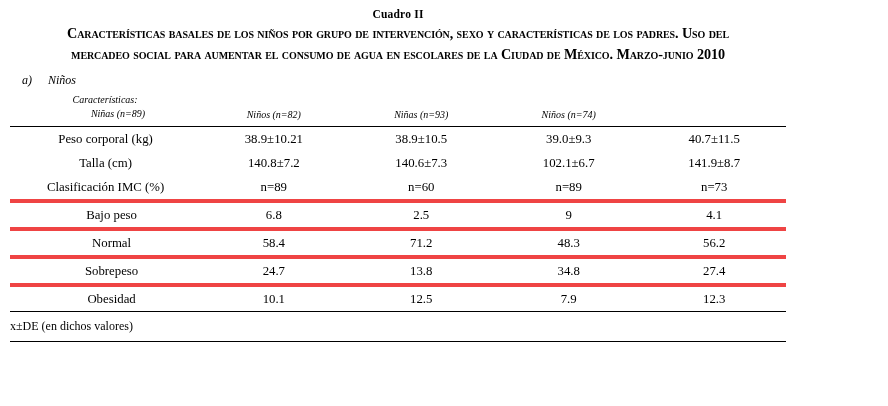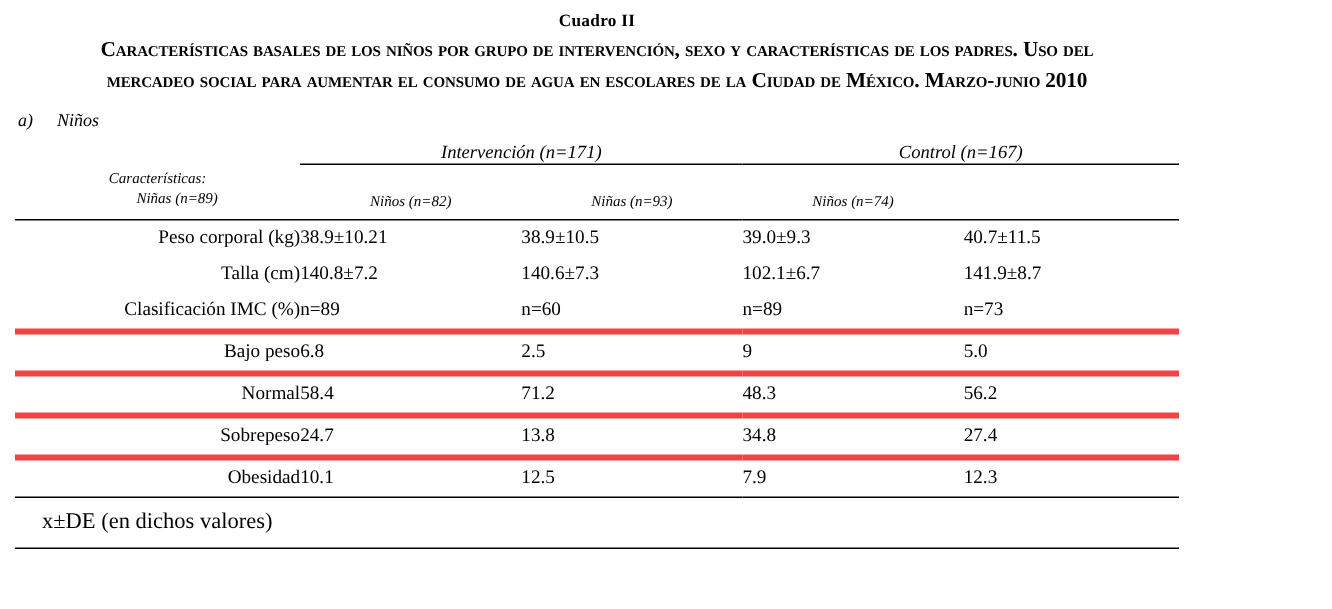--- a/index.html
+++ b/index.html
@@ -36,21 +36,21 @@
     letter-spacing: -0.1px;
     padding: 0 4px;
   }
   
   .sc {
     font-variant: small-caps;
   }
   .section-label {
     font-size: 12px;
     font-style: italic;
-    margin: 9px 0 0 2px;
+    margin: 9px 0 0 12px;
   }
   .section-label .idx {
     display: inline-block;
     width: 26px;
   }
   table.main {
     width: 100%;
     border-collapse: collapse;
     margin-top: 2px;
     font-size: 12.6px;
@@ -94,37 +94,37 @@
     display: block;
     padding-left: 26px;
   }
   .rule-top td { border-top: 1px solid #000; height: 0; padding: 0; }
   .rule-bottom td { border-bottom: 1px solid #000; height: 0; padding: 0; }
 
   tbody.body td {
     font-size: 12.8px;
     padding: 2px 0;
     height: 20px;
+    text-align: center;
     vertical-align: middle;
   }
   tbody.body td.rowhead {
-    text-align: right;
+    text-align: center;
     padding-left: 1px;
   }
   tbody.body td.rowhead.indent {
     padding-left: 13px;
   }
   tr.hairline td {
     border-top: 4px solid #ef4444;
   }
   .footnotes {
     margin-top: 6px;
-    font-size: 15px;
+    font-size: 12px;
     line-height: 1.42;
-    margin-left: 18px;
   }
   .footnotes div { white-space: nowrap; }
   .heavy-top { border-top: 1.6px solid #000; }
 </style>
 </head>
 <body>
 
 <div class="page">
 
   <div class="table-caption">Cuadro II</div>
@@ -140,25 +140,20 @@
 
   <table class="main">
     <colgroup>
       <col class="c0">
         <col class="c1">
         <col class="c2">
         <col class="c3">
         <col class="c4">
     </colgroup>
     <thead>
-      <tr class="grp-row">
-        <td></td>
-        <td class="grp-label grp-underline" colspan="2">Intervención (n=171)</td>
-        <td class="grp-label grp-underline" colspan="2">Control  (n=167)</td>
-      </tr>
       <tr class="sub-row">
         <td class="charlabel">
           <span>Características:</span>
           <span class="l2">Niñas (n=89)</span>
         </td>
         <td>Niños (n=82)</td>
         <td>Niñas (n=93)</td>
         <td>Niños (n=74)</td>
         <td></td>
       </tr>
@@ -186,21 +181,21 @@
           <td>n=89</td>
           <td>n=60</td>
           <td>n=89</td>
           <td>n=73</td>
         </tr>
         <tr class="hairline">
           <td class="rowhead indent">Bajo peso</td>
           <td>6.8</td>
           <td>2.5</td>
           <td>9</td>
-          <td>5.0</td>
+          <td>4.1</td>
         </tr>
         <tr class="hairline">
           <td class="rowhead indent">Normal</td>
           <td>58.4</td>
           <td>71.2</td>
           <td>48.3</td>
           <td>56.2</td>
         </tr>
         <tr class="hairline">
           <td class="rowhead indent">Sobrepeso</td>

